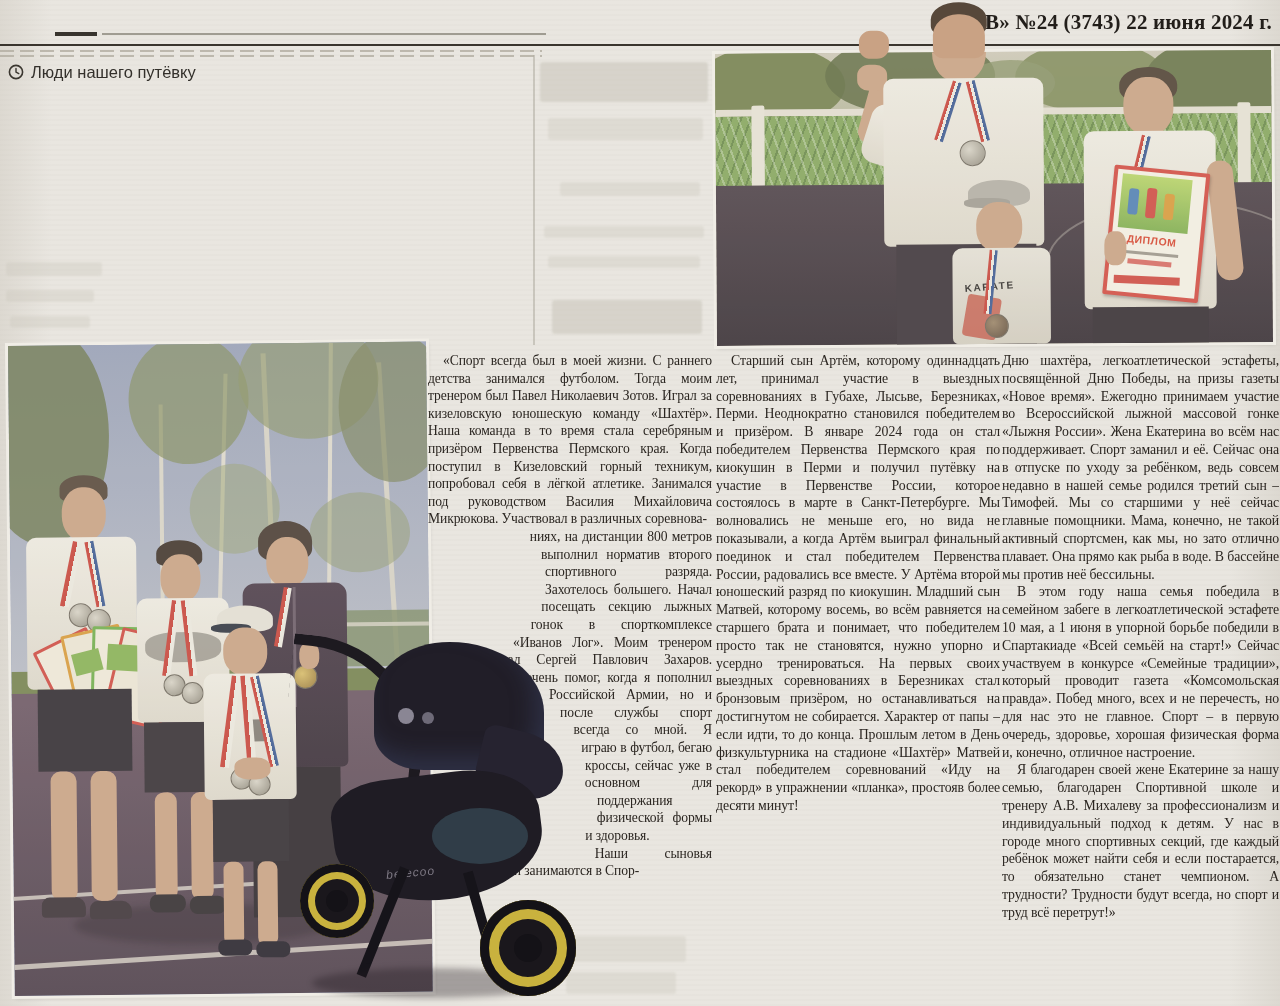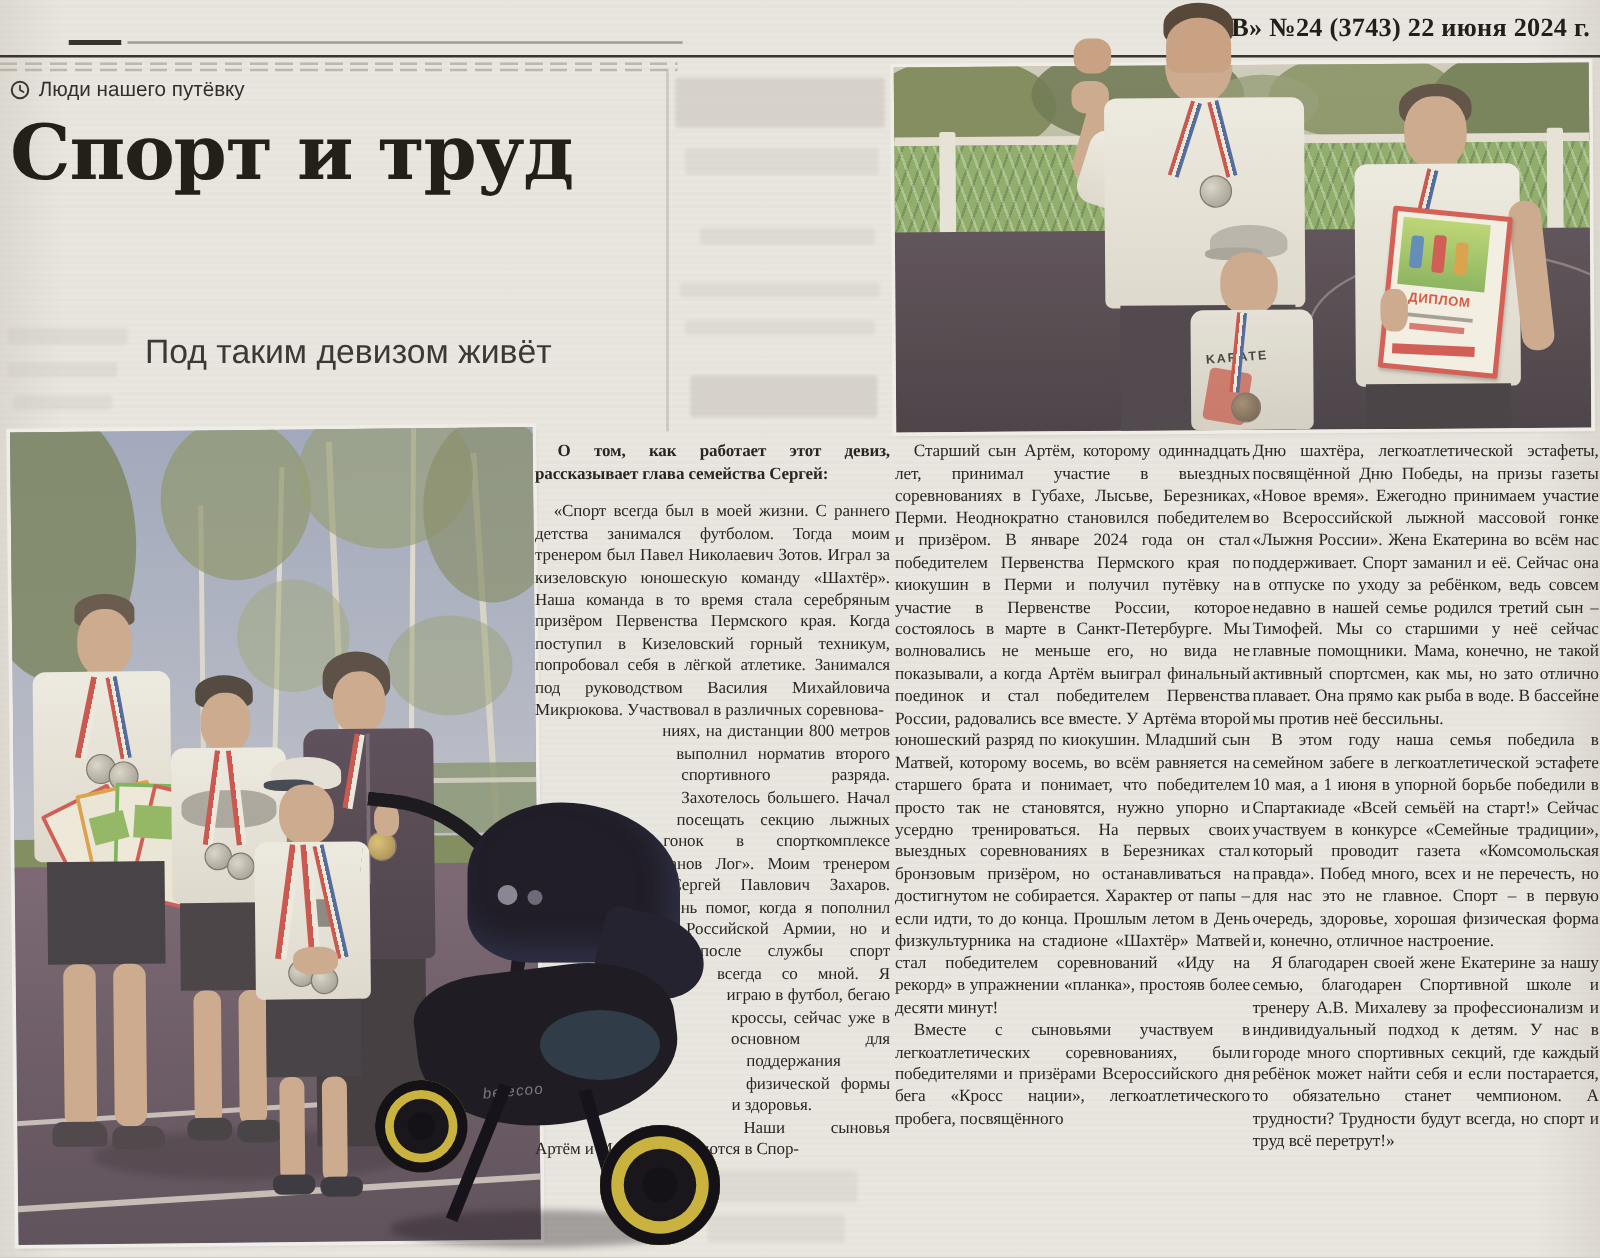--- a/index.html
+++ b/index.html
@@ -94,24 +94,22 @@
     <span style="display:inline-flex">
       <svg width="16" height="16" viewBox="0 0 16 16">
           <circle cx="8" cy="8" r="6.6" fill="none" stroke="#3a362f" stroke-width="1.6"></circle>
           <path d="M8 4.4 V8 L10.8 9.6" fill="none" stroke="#3a362f" stroke-width="1.4" stroke-linecap="round"></path>
         </svg>
     </span>
     <span>Люди нашего путёвку</span>
   </div>
 
   <div class="abs" id="headline">
-    <div>Спорт и труд</div>
   </div>
   <div class="abs" id="subhead">
-    <div>Под таким девизом живёт</div>
   </div>
 
   <div class="abs photo" id="photoTop">
     <div class="clip">
 
       <div class="abs" style="left:0;top:0;width:556px;height:110px;background:linear-gradient(#cdc9b8,#a8ad8a)"></div>
       <div class="abs" style="left:-20px;top:-8px;width:150px;height:80px;border-radius:50%;background:#74814e"></div>
       <div class="abs" style="left:110px;top:-16px;width:170px;height:78px;border-radius:50%;background:#5f6c43;opacity:.9"></div>
       <div class="abs" style="left:300px;top:-10px;width:150px;height:70px;border-radius:50%;background:#7c8857;opacity:.9"></div>
       <div class="abs" style="left:430px;top:-14px;width:160px;height:84px;border-radius:50%;background:#68754a"></div>
@@ -276,30 +274,28 @@
     <div class="abs" style="left:150px;top:196px;width:96px;height:56px;background:#3e5a66;opacity:.55;border-radius:50%"></div>
     <div class="abs" id="brandTxt" style="left:104px;top:252px;width:90px">belecoo</div>
     <div class="abs" style="left:96px;top:252px;width:10px;height:116px;background:#16141a;transform:rotate(22deg)"></div>
     <div class="abs" style="left:196px;top:258px;width:10px;height:110px;background:#16141a;transform:rotate(-16deg)"></div>
     <div class="abs shadow" style="left:30px;top:356px;width:240px;height:30px"></div>
     <div class="abs" style="left:18px;top:252px;width:74px;height:74px;border-radius:50%;background:#141217;box-shadow:inset 0 0 0 8px #141217, inset 0 0 0 15px #c9b23e, inset 0 0 0 26px #1a171c"></div>
     <div class="abs" style="left:198px;top:288px;width:96px;height:96px;border-radius:50%;background:#141217;box-shadow:inset 0 0 0 9px #141217, inset 0 0 0 19px #c9b23e, inset 0 0 0 34px #1a171c"></div>
   </div>
 
   <div class="col" id="col1">
-    <p class="lead">О том, как работает этот девиз, рассказывает глава семейства Сергей:</p>
     <p>«Спорт всегда был в моей жизни. С раннего детства занимался футболом. Тогда моим тренером был Павел Николаевич Зотов. Играл за кизеловскую юношескую команду «Шахтёр». Наша команда в то время стала серебряным призёром Первенства Пермского края. Когда поступил в Кизеловский горный техникум, попробовал себя в лёгкой атлетике. Занимался под руководством Василия Михайловича Микрюкова. Участвовал в различных соревнова-</p>
     <div id="cutout"></div>
     <p class="noindent">ниях, на дистанции 800 метров выполнил норматив второго спортивного разряда. Захотелось большего. Начал посещать секцию лыжных гонок в спорткомплексе «Иванов Лог». Моим тренером стал Сергей Павлович Захаров. Спорт очень помог, когда я пополнил ряды Российской Армии, но и после службы спорт всегда со мной. Я играю в футбол, бегаю кроссы, сейчас уже в основном для поддержания физической формы и здоровья.</p>
     <p>Наши сыновья Артём и Матвей занимаются в Спор-</p>
   </div>
 
   <div class="col" id="col2">
     <p>Старший сын Артём, которому одиннадцать лет, принимал участие в выездных соревнованиях в Губахе, Лысьве, Березниках, Перми. Неоднократно становился победителем и призёром. В январе 2024 года он стал победителем Первенства Пермского края по киокушин в Перми и получил путёвку на участие в Первенстве России, которое состоялось в марте в Санкт-Петербурге. Мы волновались не меньше его, но вида не показывали, а когда Артём выиграл финальный поединок и стал победителем Первенства России, радовались все вместе. У Артёма второй юношеский разряд по киокушин. Младший сын Матвей, которому восемь, во всём равняется на старшего брата и понимает, что победителем просто так не становятся, нужно упорно и усердно тренироваться. На первых своих выездных соревнованиях в Березниках стал бронзовым призёром, но останавливаться на достигнутом не собирается. Характер от папы – если идти, то до конца. Прошлым летом в День физкультурника на стадионе «Шахтёр» Матвей стал победителем соревнований «Иду на рекорд» в упражнении «планка», простояв более десяти минут!</p>
-    <p>Вместе с сыновьями участвуем в легкоатлетических соревнованиях, были победителями и призёрами Всероссийского дня бега «Кросс нации», легкоатлетического пробега, посвящённого</p>
   </div>
 
   <div class="col" id="col3">
     <p class="noindent">Дню шахтёра, легкоатлетической эстафеты, посвящённой Дню Победы, на призы газеты «Новое время». Ежегодно принимаем участие во Всероссийской лыжной массовой гонке «Лыжня России». Жена Екатерина во всём нас поддерживает. Спорт заманил и её. Сейчас она в отпуске по уходу за ребёнком, ведь совсем недавно в нашей семье родился третий сын – Тимофей. Мы со старшими у неё сейчас главные помощники. Мама, конечно, не такой активный спортсмен, как мы, но зато отлично плавает. Она прямо как рыба в воде. В бассейне мы против неё бессильны.</p>
     <p>В этом году наша семья победила в семейном забеге в легкоатлетической эстафете 10 мая, а 1 июня в упорной борьбе победили в Спартакиаде «Всей семьёй на старт!» Сейчас участвуем в конкурсе «Семейные традиции», который проводит газета «Комсомольская правда». Побед много, всех и не перечесть, но для нас это не главное. Спорт – в первую очередь, здоровье, хорошая физическая форма и, конечно, отличное настроение.</p>
     <p>Я благодарен своей жене Екатерине за нашу семью, благодарен Спортивной школе и тренеру А.В. Михалеву за профессионализм и индивидуальный подход к детям. У нас в городе много спортивных секций, где каждый ребёнок может найти себя и если постарается, то обязательно станет чемпионом. А трудности? Трудности будут всегда, но спорт и труд всё перетрут!»</p>
   </div>
 
 </div>
 

